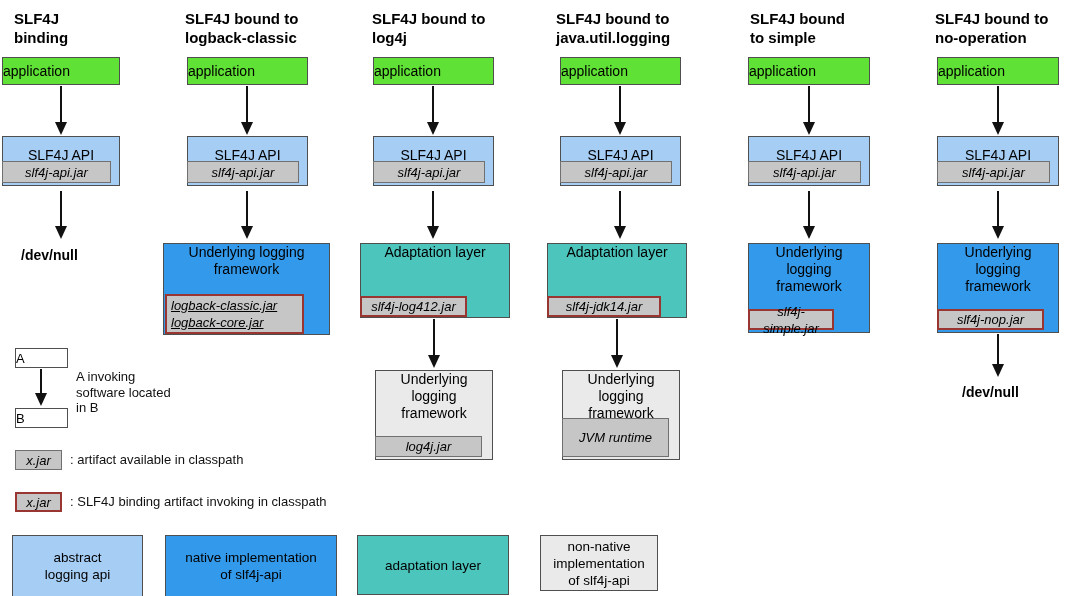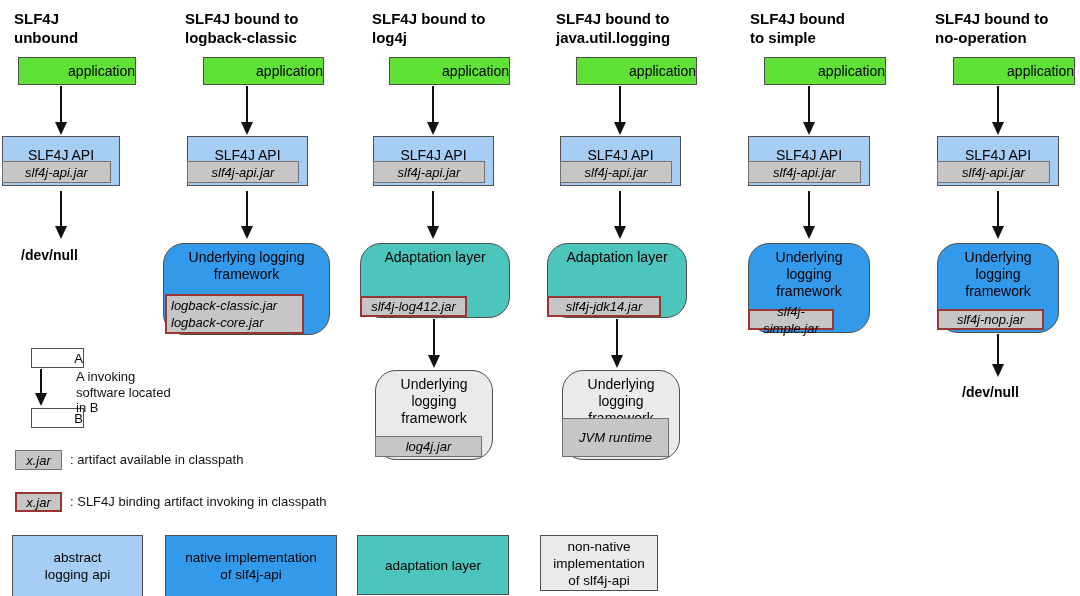--- a/index.html
+++ b/index.html
@@ -10,58 +10,58 @@
   }
   [data-bind] { white-space:pre-line; }
   .hdr {
     position:absolute; top:9px; font-size:15px; font-weight:bold;
     line-height:19px; color:#000;
   }
   .box {
     position:absolute; box-sizing:border-box;
     border:1px solid var(--c-boxborder,#4f4f4f);
   }
-  .center { display:flex; align-items:center; justify-content:flex-end;margin-left:16px; }
+  .center { display:flex; align-items:center; justify-content:flex-start; }
   .app  { background:var(--c-green,#5fe135); top:57px; height:28px; font-size:14px; }
   .api  { background:var(--c-lightblue,#a6cdf4); top:136px; height:50px;
           font-size:14px; text-align:center; padding-top:10px; }
   .blue { background:var(--c-blue,#3399ea); }
   .teal { background:var(--c-teal,#4cc5bd); }
   .gray { background:var(--c-lightgray,#eaeaea); }
-  .fw   { font-size:14px; text-align:center; padding-top:5px; line-height:17px;border-radius:21px; }
+  .fw   { font-size:14px; text-align:center; line-height:17px; }
   .jar {
     position:absolute; box-sizing:border-box;
     background:var(--c-jargray,#c6c6c6);
     border:1px solid var(--c-jarborder,#707070);
     font-style:italic; font-size:13px; color:#000000;
     display:flex; align-items:center; justify-content:center; text-align:center;
   }
   .jar.binding { border:2px solid var(--c-bindingred,#993632); }
-  .jar.two { justify-content:flex-start; text-align:left; padding-left:4px; line-height:17px; }
+  .jar.two { justify-content:flex-start; text-align:left; padding-left:4px; line-height:17px;text-decoration:underline; }
   .arrow { position:absolute; width:2px; background:var(--c-arrow,#111); }
   .arrow::after {
     content:""; position:absolute; top:100%; left:-5px; width:0; height:0;
     border:6px solid transparent; border-top:13px solid var(--c-arrow,#111);
     border-bottom:none;
   }
   .devnull { position:absolute; font-weight:bold; font-size:14px; }
   .cap { position:absolute; font-size:13px; line-height:15.5px; color:#111; }
   .lbox { background:#fff; font-size:13px; }
   .bottom {
     top:535px; font-size:13.5px; line-height:17px; text-align:center;
     display:flex; align-items:center; justify-content:center;
   }
 </style>
 </head>
 <body>
 
 <div id="stage">
 
   <div class="hdr" style="left:14px" data-bind="diagram.columns.0.title">SLF4J
-unbound</div>
+binding</div>
   <div class="hdr" style="left:185px" data-bind="diagram.columns.1.title">SLF4J bound to
 logback-classic</div>
   <div class="hdr" style="left:372px" data-bind="diagram.columns.2.title">SLF4J bound to
 log4j</div>
   <div class="hdr" style="left:556px" data-bind="diagram.columns.3.title">SLF4J bound to
 java.util.logging</div>
   <div class="hdr" style="left:750px" data-bind="diagram.columns.4.title">SLF4J bound
 to simple</div>
   <div class="hdr" style="left:935px" data-bind="diagram.columns.5.title">SLF4J bound to
 no-operation</div>

